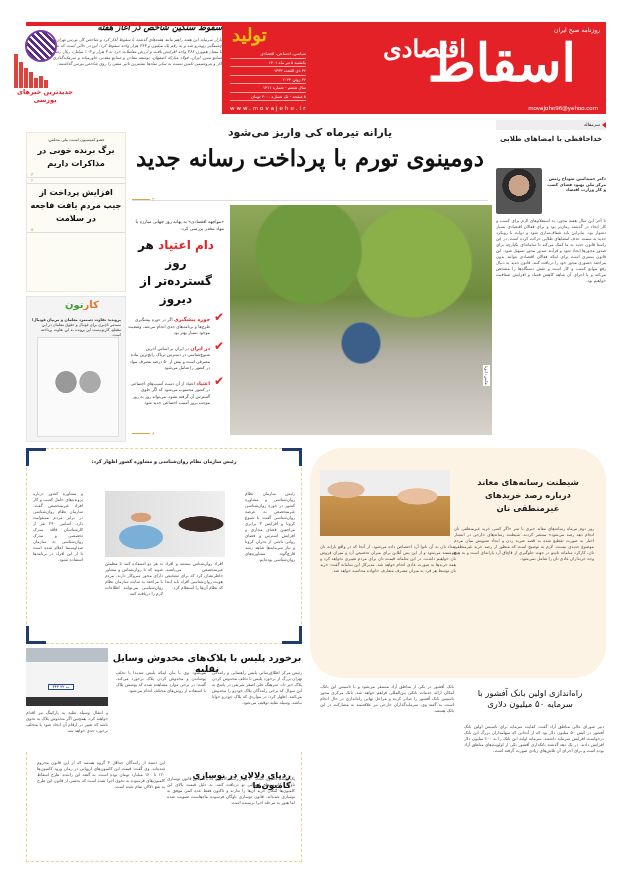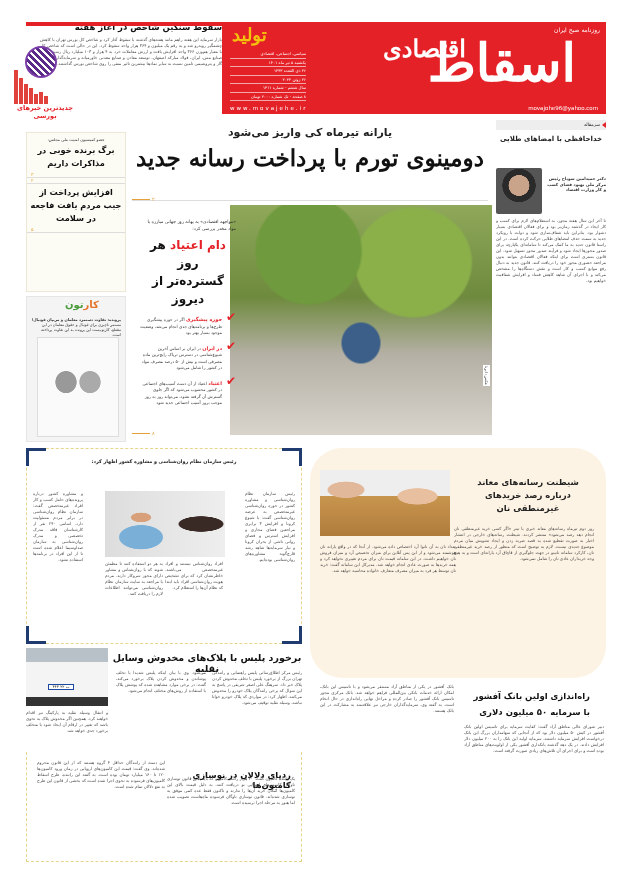--- a/index.html
+++ b/index.html
@@ -14,24 +14,24 @@
   #masthead .logo2 { position: absolute; right: 140px; top: 12px; color: #fff; font-size: 24px; font-weight: bold; font-family: "DejaVu Serif", serif; }
   #masthead .tagline { position: absolute; right: 6px; top: 4px; color: #fff; font-size: 6px; }
   #masthead .info { position: absolute; left: 8px; top: 28px; width: 76px; color: #fff; font-size: 4px; line-height: 7.5px; }
   #masthead .info div { border-bottom: 1px solid rgba(255,255,255,0.6); }
   #masthead .emblem { position: absolute; left: 10px; top: 2px; color: #f4c20d; font-size: 18px; font-weight: bold; font-family: "DejaVu Serif", serif; }
   #masthead .footer { position: absolute; left: 0; right: 0; bottom: 0; height: 12px; display: flex; justify-content: space-between; align-items: center; padding: 0 8px; color: #fff; font-size: 5.5px; }
   #masthead .web { direction: ltr; letter-spacing: 2px; }
   #masthead .mail { direction: ltr; }
 
   
-  #top-story { right: 398px; top: 22px; width: 182px; height: 92px; }
+  #top-story { right: 398px; top: 22px; width: 182px; height: 92px; font-style: italic; }
   #top-story h3 { font-size: 8.5px; font-weight: bold; margin-bottom: 5px; color: #111; }
   #top-banner { left: 26px; top: 22px; width: 200px; height: 4px; background: #e52128; }
-  #news-ad { left: 10px; top: 46px; width: 70px; height: 74px; }
+  #news-ad { left: 10px; top: 30px; width: 70px; height: 74px; }
   .ad-mic { position: absolute; left: 15px; top: 0; width: 32px; height: 32px; border-radius: 50%; background: repeating-linear-gradient(45deg,#5a2b88 0 3px,#fff 3px 5px); border: 2px solid #7b3ea8; }
   .ad-bars { position: absolute; left: 4px; bottom: 16px; display: flex; align-items: flex-end; gap: 1px; }
   .ad-bars i { display: block; width: 4px; background: #e0413a; }
   .ad-label { position: absolute; left: 0; right: 0; bottom: 0; text-align: center; color: #e52128; font-size: 6.5px; font-weight: bold; }
 
   
   #section-strip { right: 14px; top: 120px; width: 110px; height: 10px; background: #eee; font-size: 4.5px; padding-right: 6px; line-height: 10px; }
   #section-strip::before { content: ""; position: absolute; right: 0; top: 2px; border-right: 4px solid #e52128; border-top: 3px solid transparent; border-bottom: 3px solid transparent; }
 
   
@@ -50,21 +50,21 @@
 
   
   #main-photo { left: 230px; top: 205px; width: 262px; height: 230px; background:
       radial-gradient(ellipse at 30% 20%, #6f9a3d 0 20%, transparent 21%),
       radial-gradient(ellipse at 70% 25%, #8bb04a 0 22%, transparent 23%),
       radial-gradient(ellipse at 50% 60%, #3b5f88 0 10%, transparent 11%),
       linear-gradient(180deg, #8fa85a 0%, #6e8a3d 40%, #b5b0a5 65%, #d8d4cc 100%); }
   #main-photo .credit { position: absolute; right: 2px; top: 160px; writing-mode: vertical-rl; font-size: 4px; color: #333; background: #fff; padding: 1px; }
 
   
-  #addiction { left: 140px; top: 218px; width: 96px; height: 210px; }
+  #addiction { left: 128px; top: 218px; width: 96px; height: 210px; }
   #addiction .intro { font-size: 4.5px; line-height: 7px; text-align: right; color: #333; }
   #addiction h2 { font-size: 12px; line-height: 18px; font-weight: bold; text-align: center; margin-top: 4px; color: #111; }
   #addiction h2 .red { color: #e52128; }
   #addiction .point { margin-top: 8px; font-size: 4.2px; line-height: 6.5px; color: #333; position: relative; padding-right: 14px; }
   #addiction .point .check { position: absolute; right: 0; top: -2px; color: #e52128; font-size: 12px; font-weight: bold; }
   #addiction .point b { color: #e52128; font-size: 5px; }
 
   
   #left-heads { left: 26px; top: 132px; width: 100px; height: 160px; background: #fcfbf4; border: 1px solid #ece7d6; }
   #left-heads .small { font-size: 4px; text-align: center; padding-top: 4px; color: #333; }
@@ -124,21 +124,21 @@
   #bread h2 { position: absolute; right: 18px; top: 28px; width: 120px; text-align: center; font-size: 8.5px; line-height: 13px; font-weight: bold; color: #222; }
   #bread .photo { position: absolute; left: 10px; top: 22px; width: 130px; height: 66px; background:
       radial-gradient(ellipse at 20% 30%, #e2b89a 0 12%, transparent 13%),
       radial-gradient(ellipse at 75% 40%, #e8c0a0 0 14%, transparent 15%),
       linear-gradient(180deg,#eee 0 40%, #c8954e 40%, #b07c3c 100%); }
   #bread .col1 { position: absolute; right: 12px; top: 78px; width: 140px; height: 146px; }
   #bread .col2 { position: absolute; left: 10px; top: 96px; width: 136px; height: 128px; }
 
   
   #bank { left: 310px; top: 684px; width: 300px; height: 200px; }
-  #bank h2 { position: absolute; right: 20px; top: 4px; width: 120px; font-size: 8.5px; line-height: 16px; font-weight: bold; color: #111; }
+  #bank h2 { position: absolute; right: 20px; top: 4px; width: 120px; text-align: center; font-size: 8.5px; line-height: 11px; font-weight: normal; color: #111; }
   #bank .col1 { position: absolute; right: 6px; top: 40px; width: 140px; height: 144px; }
   #bank .col2 { position: absolute; left: 10px; top: 0; width: 134px; height: 184px; }
 </style>
 </head>
 <body>
 
 <div id="masthead" class="abs">
   <div class="tagline">روزنامه صبح ایران</div>
   <div class="logo">اسقاط</div>
   <div class="logo2">اقتصادی</div>

